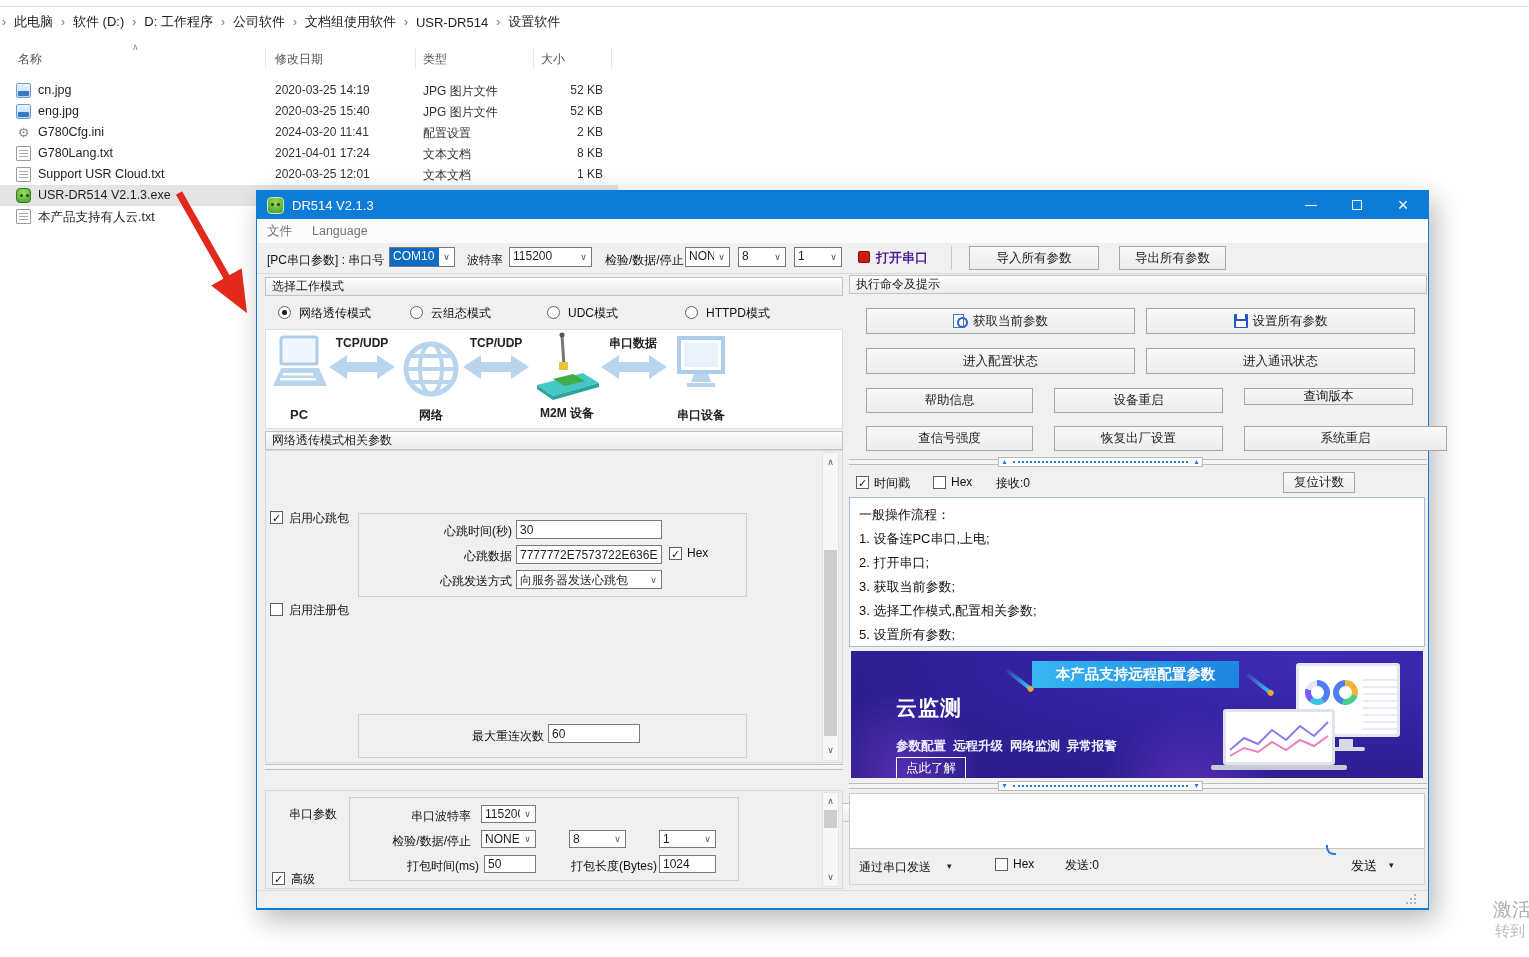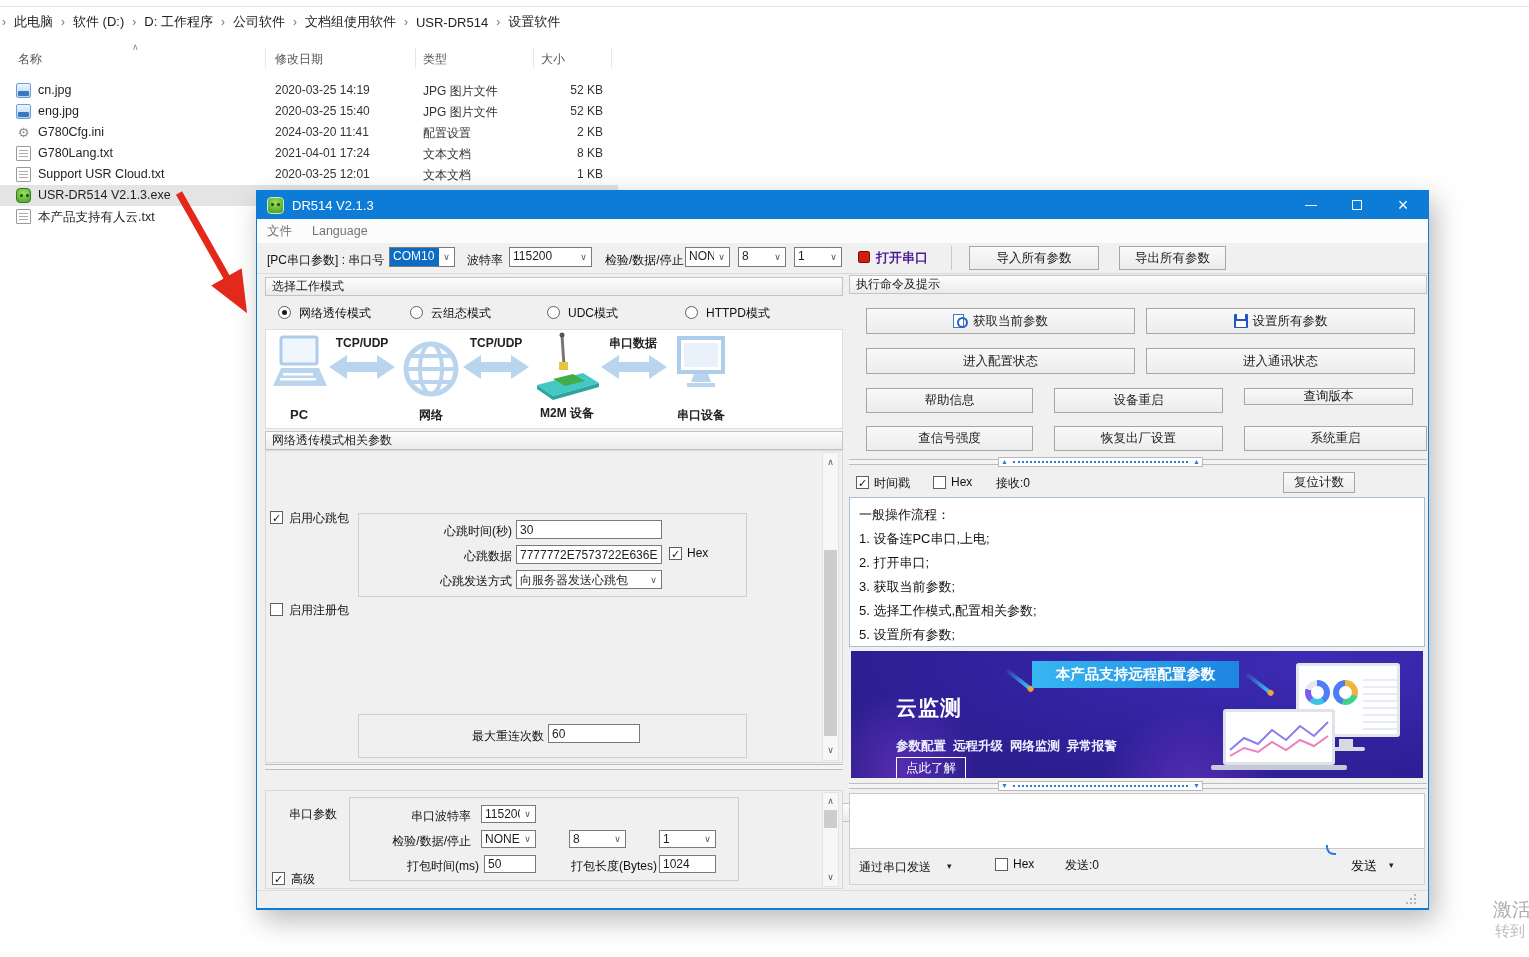--- a/index.html
+++ b/index.html
@@ -418,21 +418,21 @@
   </div>
   <div class="btn" style="left:987px;top:197px;width:169px;height:17px">
     <span>查询版本</span>
   </div>
   <div class="btn" style="left:609px;top:235px;width:167px;height:25px">
     <span>查信号强度</span>
   </div>
   <div class="btn" style="left:797px;top:235px;width:169px;height:25px">
     <span>恢复出厂设置</span>
   </div>
-  <div class="btn" style="left:987px;top:235px;width:183px;height:25px">
+  <div class="btn" style="left:987px;top:235px;width:203px;height:25px">
     <span>系统重启</span>
   </div>
 
   
   <div class="etch" style="left:592px;top:268px;width:578px"></div>
   <div class="sphandle" style="left:741px;top:266px;width:205px">
     <span class="sptri">▲</span>
     <span class="spdots"></span>
     <span class="sptri">▲</span>
   </div>
@@ -448,21 +448,21 @@
   <div class="btn" style="left:1026px;top:281px;width:72px;height:21px">
     <span>复位计数</span>
   </div>
 
   
   <div class="logbox" style="left:592px;top:306px;width:576px;height:150px">
     <span class="logline" style="top:8px">一般操作流程：</span>
     <span class="logline" style="top:32px">1. 设备连PC串口,上电;</span>
     <span class="logline" style="top:56px">2. 打开串口;</span>
     <span class="logline" style="top:80px">3. 获取当前参数;</span>
-    <span class="logline" style="top:104px">5. 选择工作模式,配置相关参数;</span>
+    <span class="logline" style="top:104px">3. 选择工作模式,配置相关参数;</span>
     <span class="logline" style="top:128px">5. 设置所有参数;</span>
   </div>
 
   
   <div class="banner" style="left:594px;top:460px;width:572px;height:127px">
     <div class="blob" style="left:-40px;top:40px;width:180px;height:160px"></div>
     <div class="blob" style="left:230px;top:60px;width:220px;height:170px"></div>
     <span class="comet" style="left:152px;top:26px;width:30px"></span>
     <span class="comet" style="left:392px;top:30px;width:30px"></span>
     <div class="bbadge" style="left:181px;top:10px;width:207px;height:27px">

